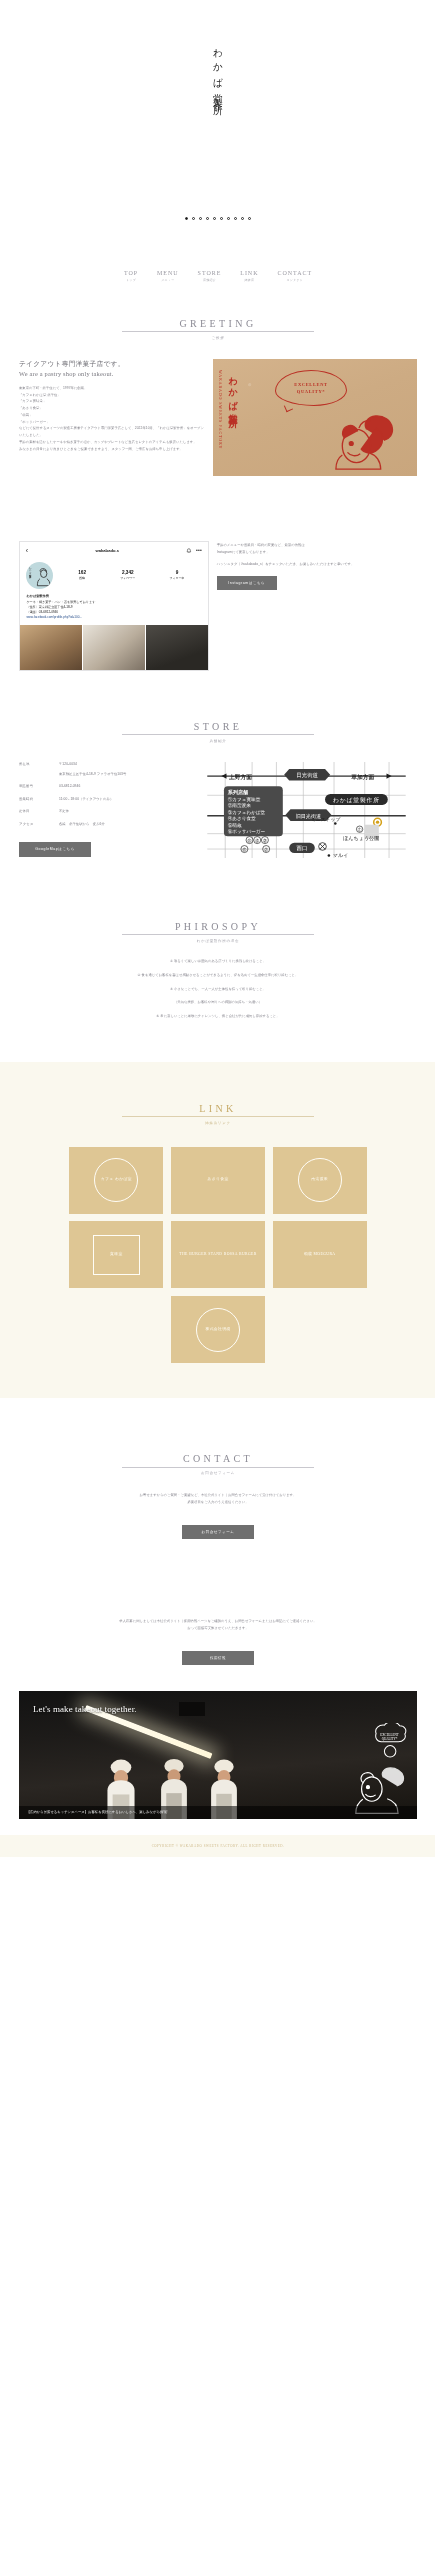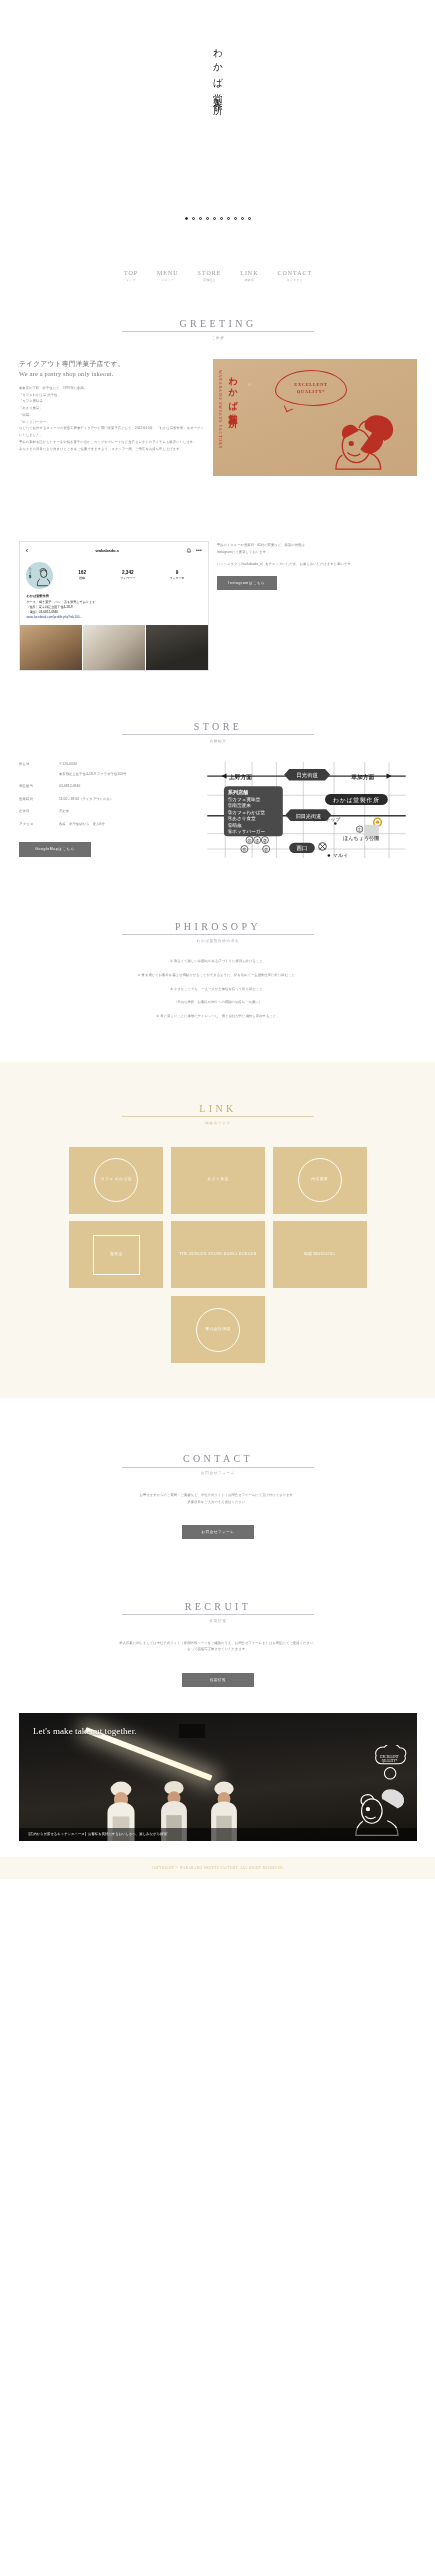--- a/index.html
+++ b/index.html
@@ -563,25 +563,20 @@
     <div class="center-copy">
       <p>お寄せますからのご質問・ご要望など、本社公式サイト｜お問合せフォームにて受け付けております。</p>
       <p>必要項目をご入力のうえ送信ください。</p>
     </div>
     <div class="btn-center">
       <div class="btn wide">お問合せフォーム</div>
     </div>
   </section>
 
   <section class="recruit">
-    <div class="sec-head">
-      <span class="sec-en">RECRUIT</span>
-      <div class="sec-rule"></div>
-      <span class="sec-ja">採用情報</span>
-    </div>
     <div class="center-copy">
       <p>求人応募に関しましては本社公式サイト｜採用情報ページをご確認のうえ、お問合せフォームまたはお電話にてご連絡ください。</p>
       <p>おって面接等実施させていただきます。</p>
     </div>
     <div class="btn-center">
       <div class="btn wide">採用情報</div>
     </div>
   </section>
 
   <div class="banner">

